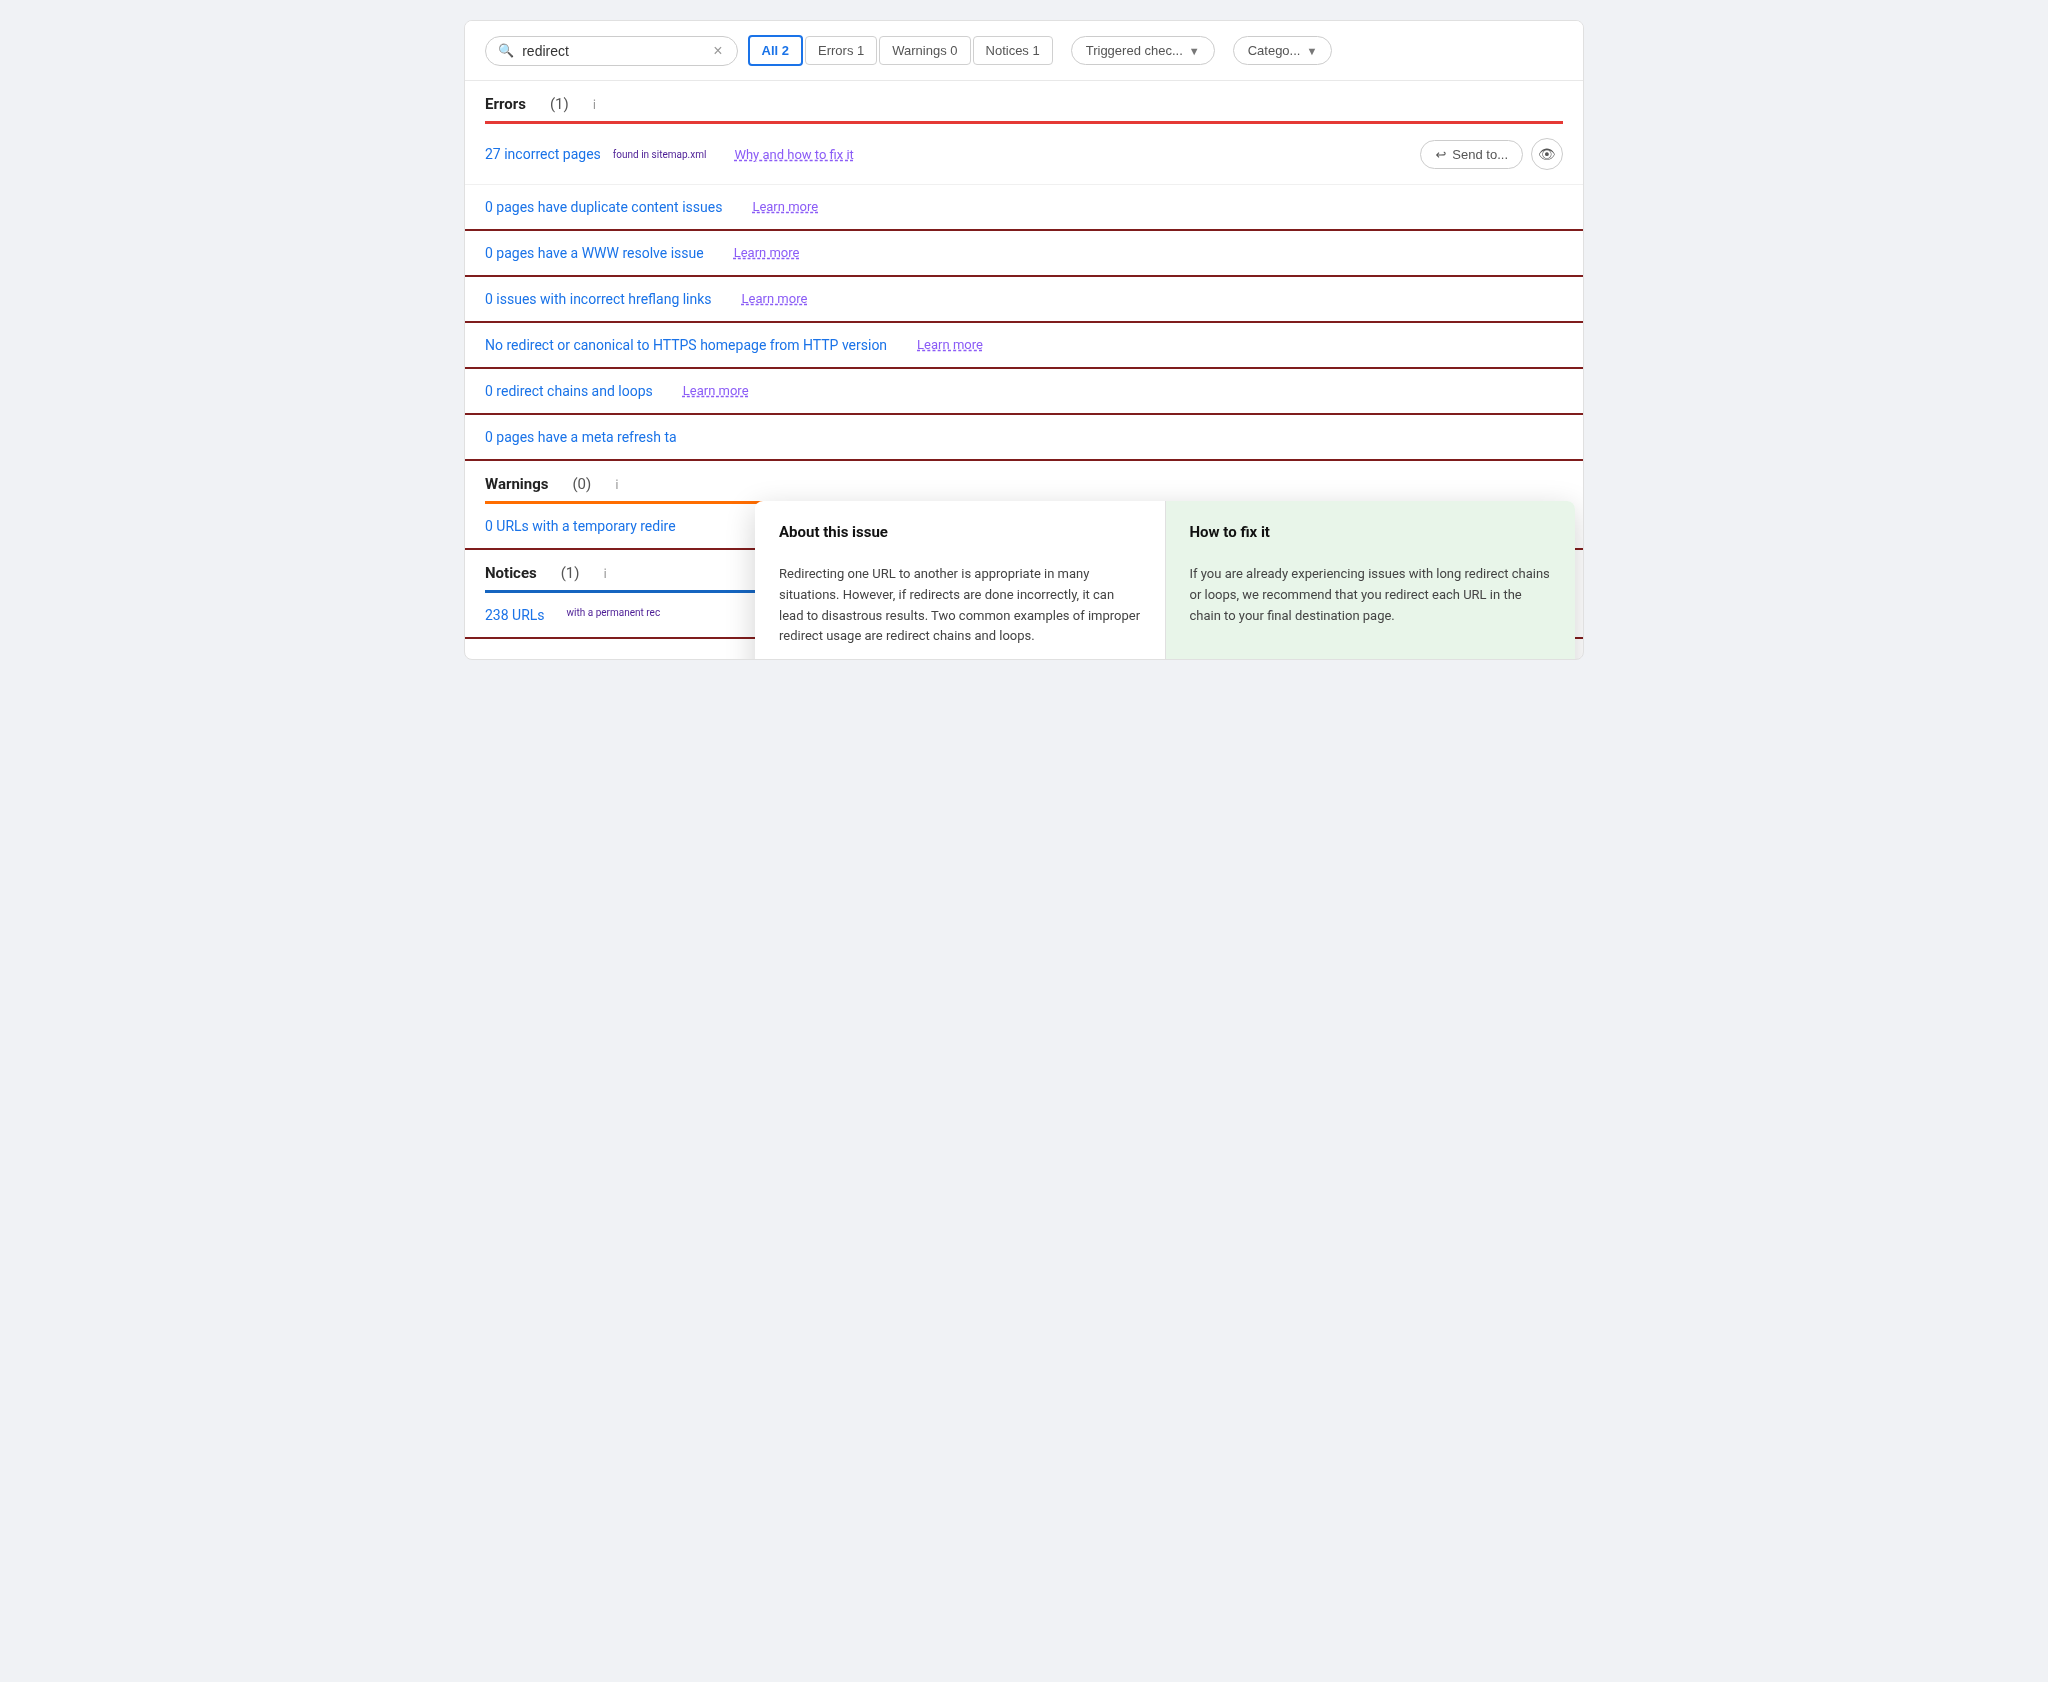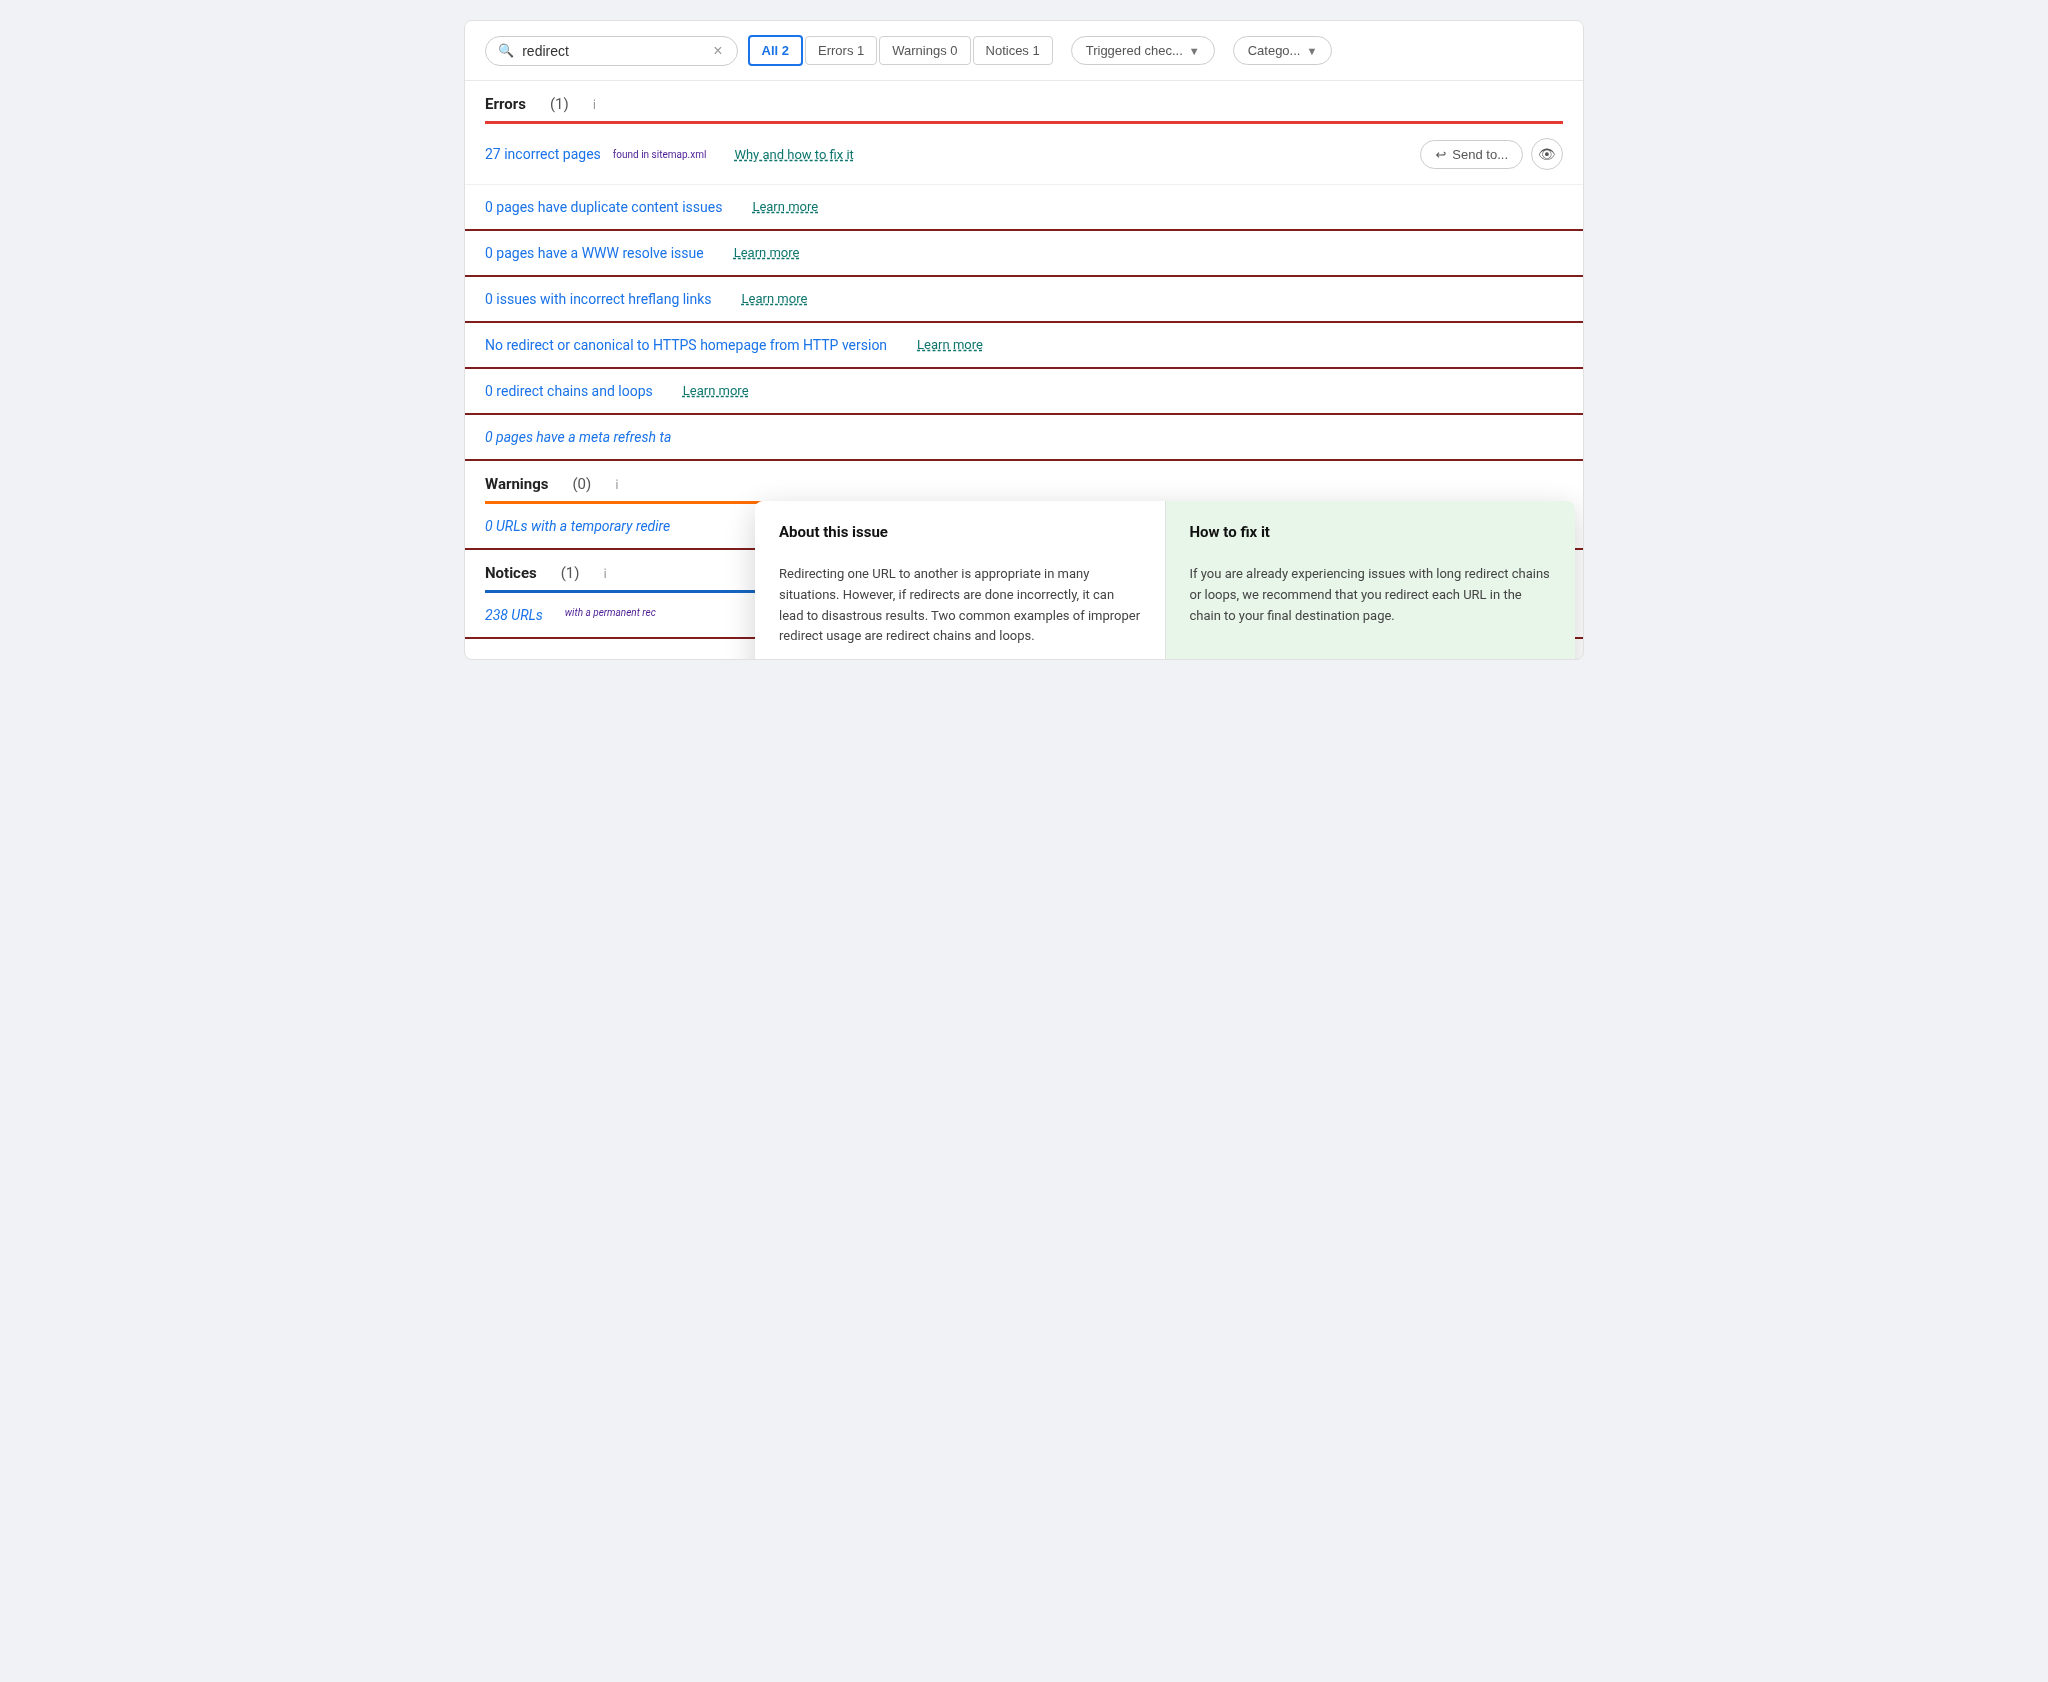--- a/index.html
+++ b/index.html
@@ -142,21 +142,21 @@
     .issue-link {
       color: #1a73e8;
       text-decoration: none;
       font-size: 14px;
     }
     .issue-text {
       color: #4c1d95;
       font-size: 10px;
     }
     .learn-more {
-      color: #0f766e;
+      color: #8b5cf6;
       font-size: 13px;
       text-decoration: underline;
       text-decoration-style: dashed;
       cursor: pointer;
       margin-left: 8px;
     }
     .send-btn {
       margin-left: auto;
       display: flex;
       align-items: center;
@@ -231,21 +231,20 @@
       font-size: 13px;
       color: #444;
       line-height: 1.6;
       margin-bottom: 12px;
     }
 
     
     .partial-row {
       overflow: hidden;
       white-space: nowrap;
-      font-style: italic;
     }
   </style>
 </head>
 <body>
 
 <div class="container">
 
   <div class="top-bar">
     <div class="search-box">
       <span class="search-icon">🔍</span>

